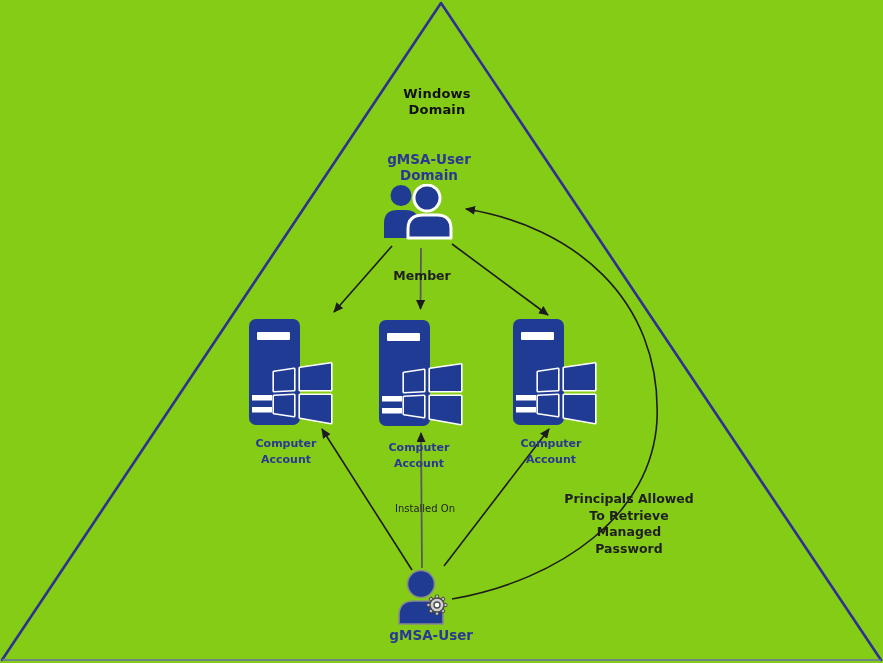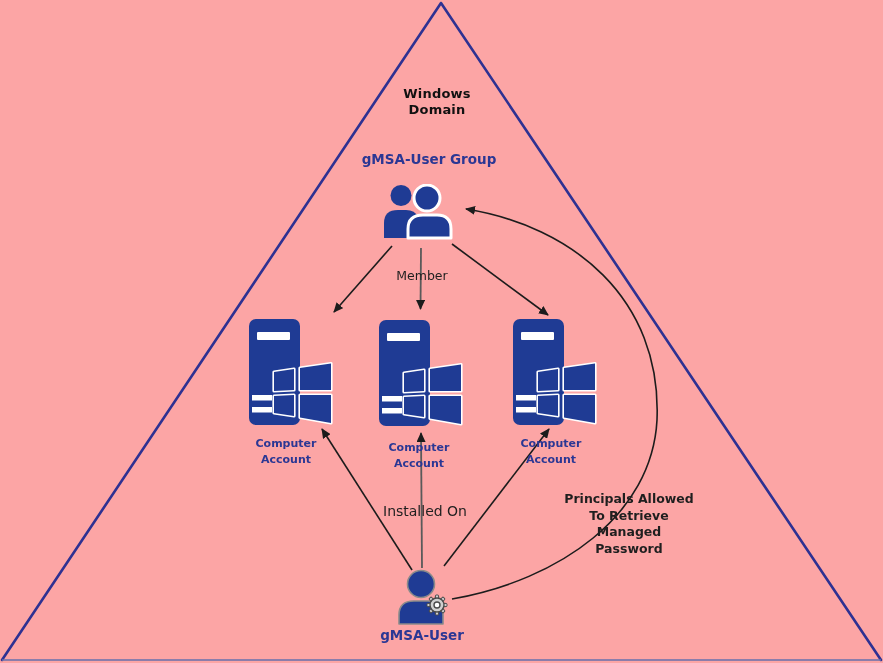--- a/index.html
+++ b/index.html
@@ -5,21 +5,21 @@
   html, body {
     margin: 0; padding: 0;
     background: #ffffff;
     font-family: "DejaVu Sans", "Liberation Sans", sans-serif;
   }
   .stage {
     position: relative;
     width: 883px;
     height: 663px;
     overflow: hidden;
-    background: #fca5a5;
+    background: #84cc16;
   }
   .overlay {
     position: absolute;
     left: 0; top: 0;
     width: 883px; height: 663px;
   }
   .icon-abs { position: absolute; }
   .txt {
     position: absolute;
     text-align: center;
@@ -32,42 +32,43 @@
     line-height: 16px; color: #111111;
     letter-spacing: 0.2px;
   }
   .group-label {
     left: 358px; top: 151px; width: 142px;
     font-size: 13.5px; font-weight: bold;
     color: #2B3794;
   }
   .member-label {
     left: 390px; top: 268px; width: 64px;
-    font-size: 12.5px; color: #1f1f1f;
+    font-size: 12.5px; color: #1f1f1f; font-weight: bold;
   }
   .computer-label {
     width: 104px;
     font-size: 11px; font-weight: bold;
     line-height: 15.5px; color: #2B3794;
   }
   .computer-label.c1 { left: 234px; top: 436px; }
   .computer-label.c2 { left: 367px; top: 440px; }
   .computer-label.c3 { left: 499px; top: 436px; }
   .installed-label {
     left: 382px; top: 503px; width: 86px;
-    font-size: 14px; color: #1f1f1f;
+    font-size: 10px; color: #1f1f1f;
   }
   .principals-label {
     left: 562px; top: 491px; width: 134px;
     font-size: 12.5px; line-height: 16.5px; color: #1f1f1f; font-weight: bold;
   }
   .user-label {
     left: 371px; top: 627px; width: 102px;
     font-size: 13.5px; font-weight: bold;
     color: #2B3794;
+    text-align: right;
   }
 </style>
 </head>
 <body>
 
 <div class="stage">
 
   <svg class="overlay" viewBox="0 0 883 663">
     <defs>
       <marker id="ah" markerWidth="11" markerHeight="9" refX="9" refY="4.5" orient="auto" markerUnits="userSpaceOnUse">
@@ -149,21 +150,21 @@
         <rect x="-1.6" y="-10" width="3.2" height="5" rx="1" transform="rotate(270)"></rect>
         <rect x="-1.6" y="-10" width="3.2" height="5" rx="1" transform="rotate(315)"></rect>
       </g>
       <circle r="7" fill="#CFCFCF" stroke="#4A4A4A" stroke-width="1.4"></circle>
       <circle r="3" fill="#ffffff" stroke="#4A4A4A" stroke-width="1.4"></circle>
     </g>
   </svg>
 
   <div class="txt title-label">Windows Domain</div>
 
-  <div class="txt group-label">gMSA-User Group</div>
+  <div class="txt group-label">gMSA-User Domain</div>
 
   <div class="txt member-label">Member</div>
 
   <div class="txt computer-label c1">Computer Account</div>
   <div class="txt computer-label c2">Computer Account</div>
   <div class="txt computer-label c3">Computer Account</div>
 
   <div class="txt installed-label">Installed On</div>
 
   <div class="txt principals-label">Principals Allowed To Retrieve Managed Password</div>

